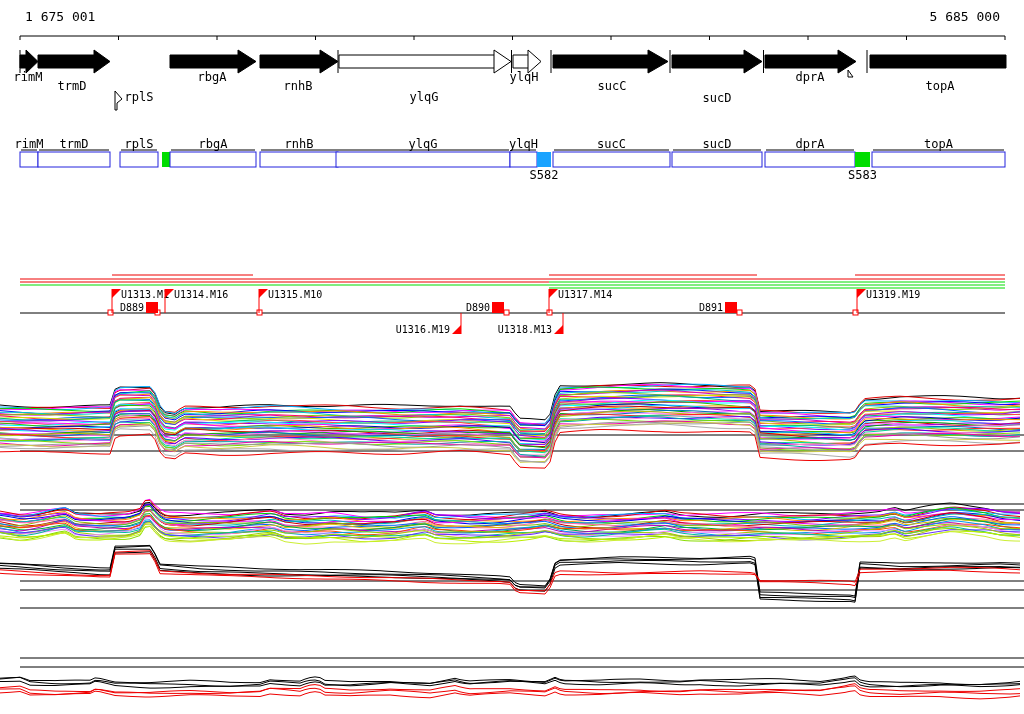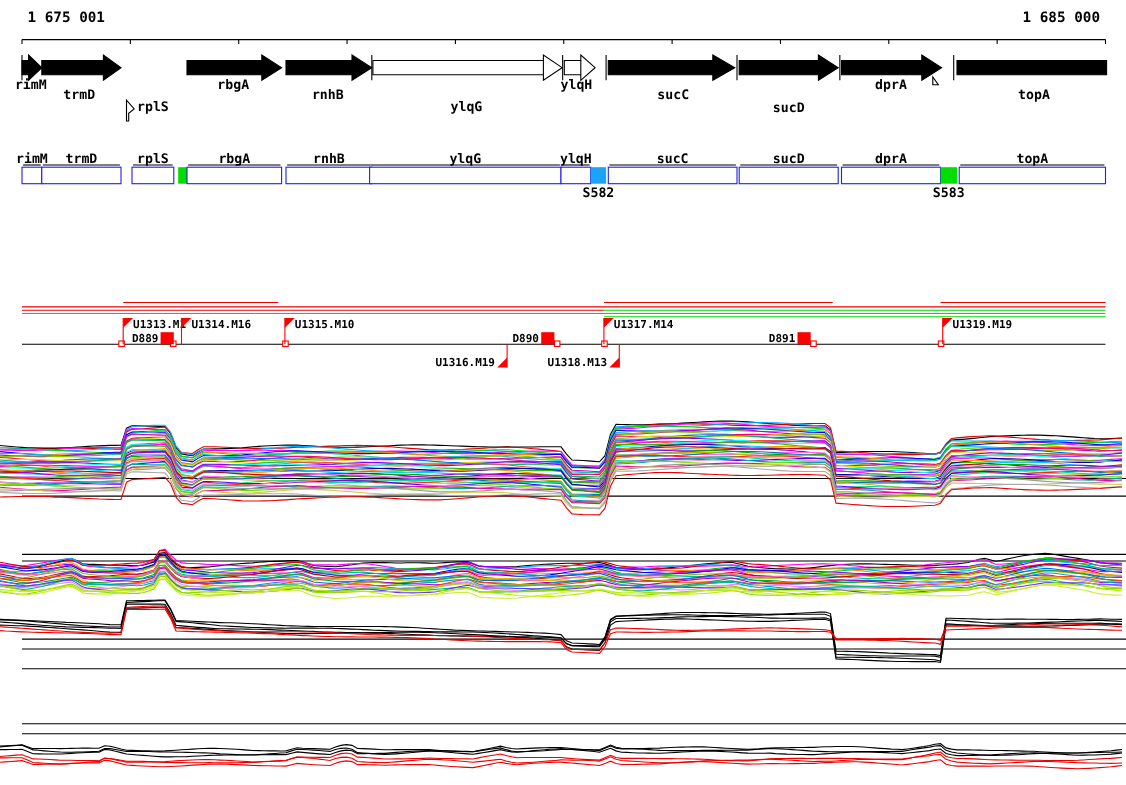--- a/index.html
+++ b/index.html
@@ -1,29 +1,29 @@
 <!DOCTYPE html>
 <html><head>
 <meta charset="utf-8">
 <style>
   html,body{margin:0;padding:0;background:#fff;}
   #stage{position:relative;width:1024px;height:714px;background:#fff;overflow:hidden;
-         font-family:"DejaVu Sans Mono",monospace;font-weight:bold;}
+         font-family:"DejaVu Sans Mono",monospace;}
   .coord{position:absolute;top:9px;font-size:13px;color:#000;white-space:pre;}
   .coord.right{right:24px;}
   .coord.left{left:25px;}
   svg{position:absolute;left:0;top:0;}
   svg text{font-family:"DejaVu Sans Mono",monospace;}
 </style>
 </head>
 <body>
 
 <div id="stage">
   <div class="coord left">1 675 001</div>
-  <div class="coord right">1 685 000</div>
+  <div class="coord right">5 685 000</div>
   <svg id="cv" width="1024" height="714">
       <g>
         <line x1="20" y1="36" x2="1005" y2="36" stroke="#000" stroke-width="1"></line>
         <line x1="20" y1="36" x2="20" y2="40" stroke="#000" stroke-width="1"></line>
         <line x1="118.5" y1="36" x2="118.5" y2="40" stroke="#000" stroke-width="1"></line>
         <line x1="217" y1="36" x2="217" y2="40" stroke="#000" stroke-width="1"></line>
         <line x1="315.5" y1="36" x2="315.5" y2="40" stroke="#000" stroke-width="1"></line>
         <line x1="414" y1="36" x2="414" y2="40" stroke="#000" stroke-width="1"></line>
         <line x1="512.5" y1="36" x2="512.5" y2="40" stroke="#000" stroke-width="1"></line>
         <line x1="611" y1="36" x2="611" y2="40" stroke="#000" stroke-width="1"></line>

